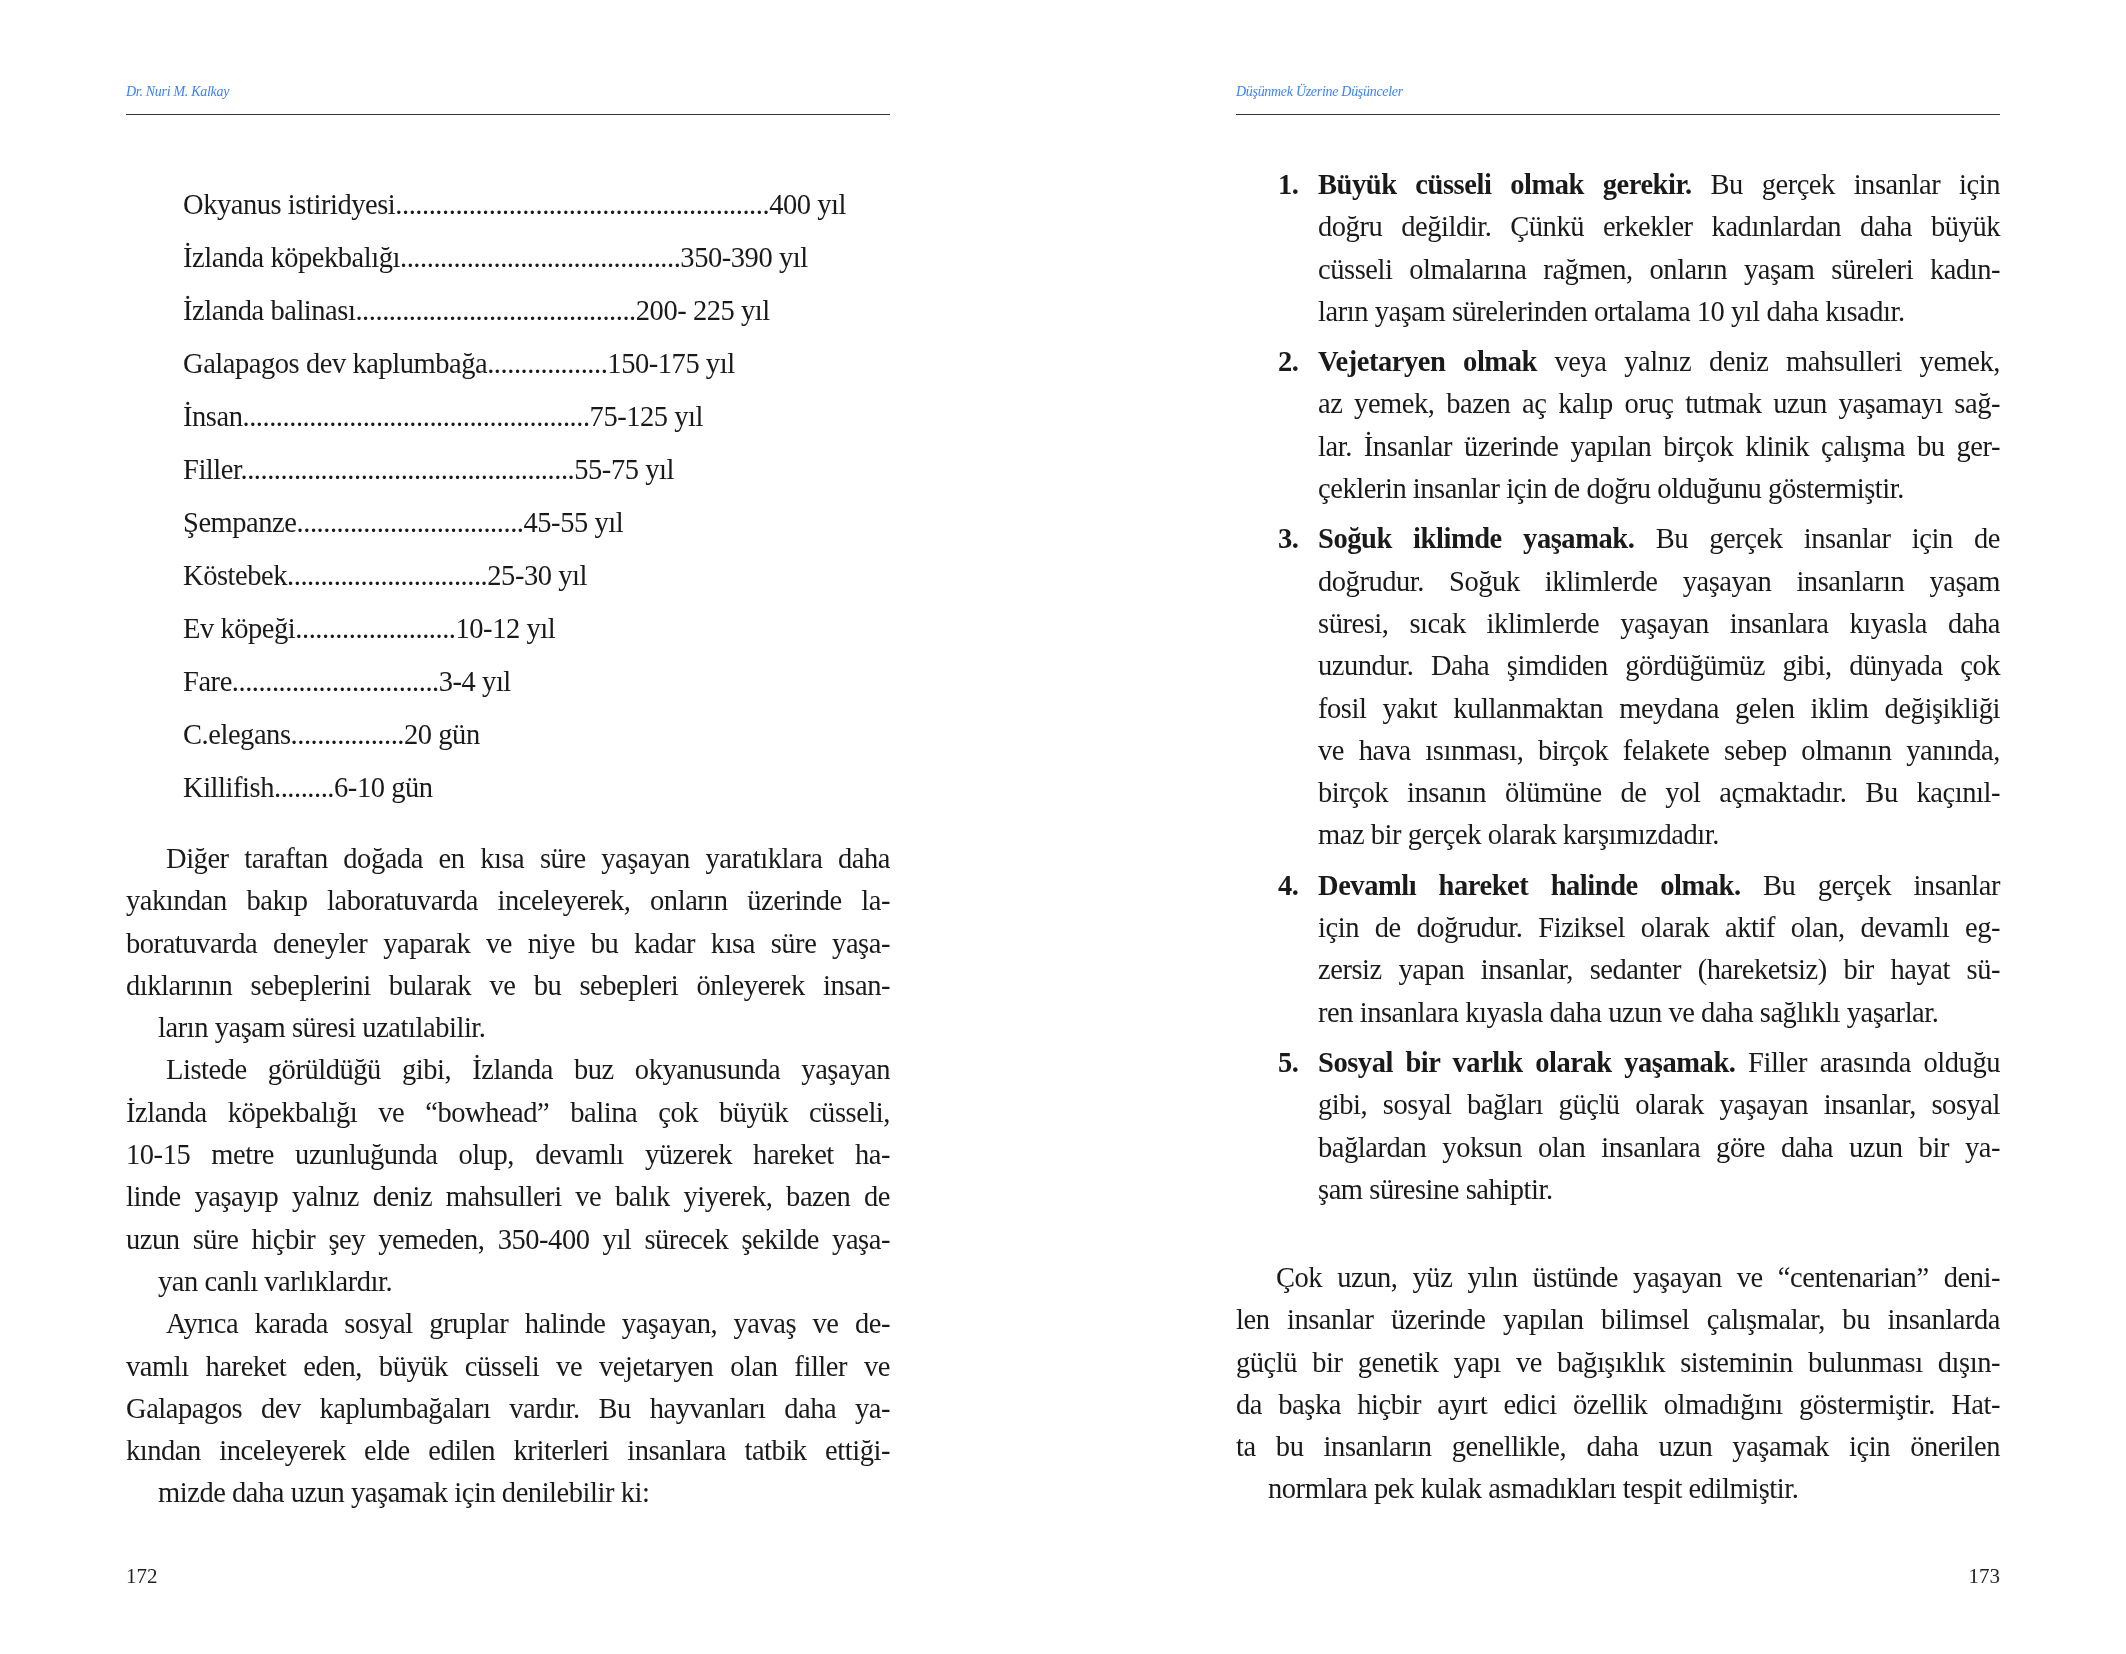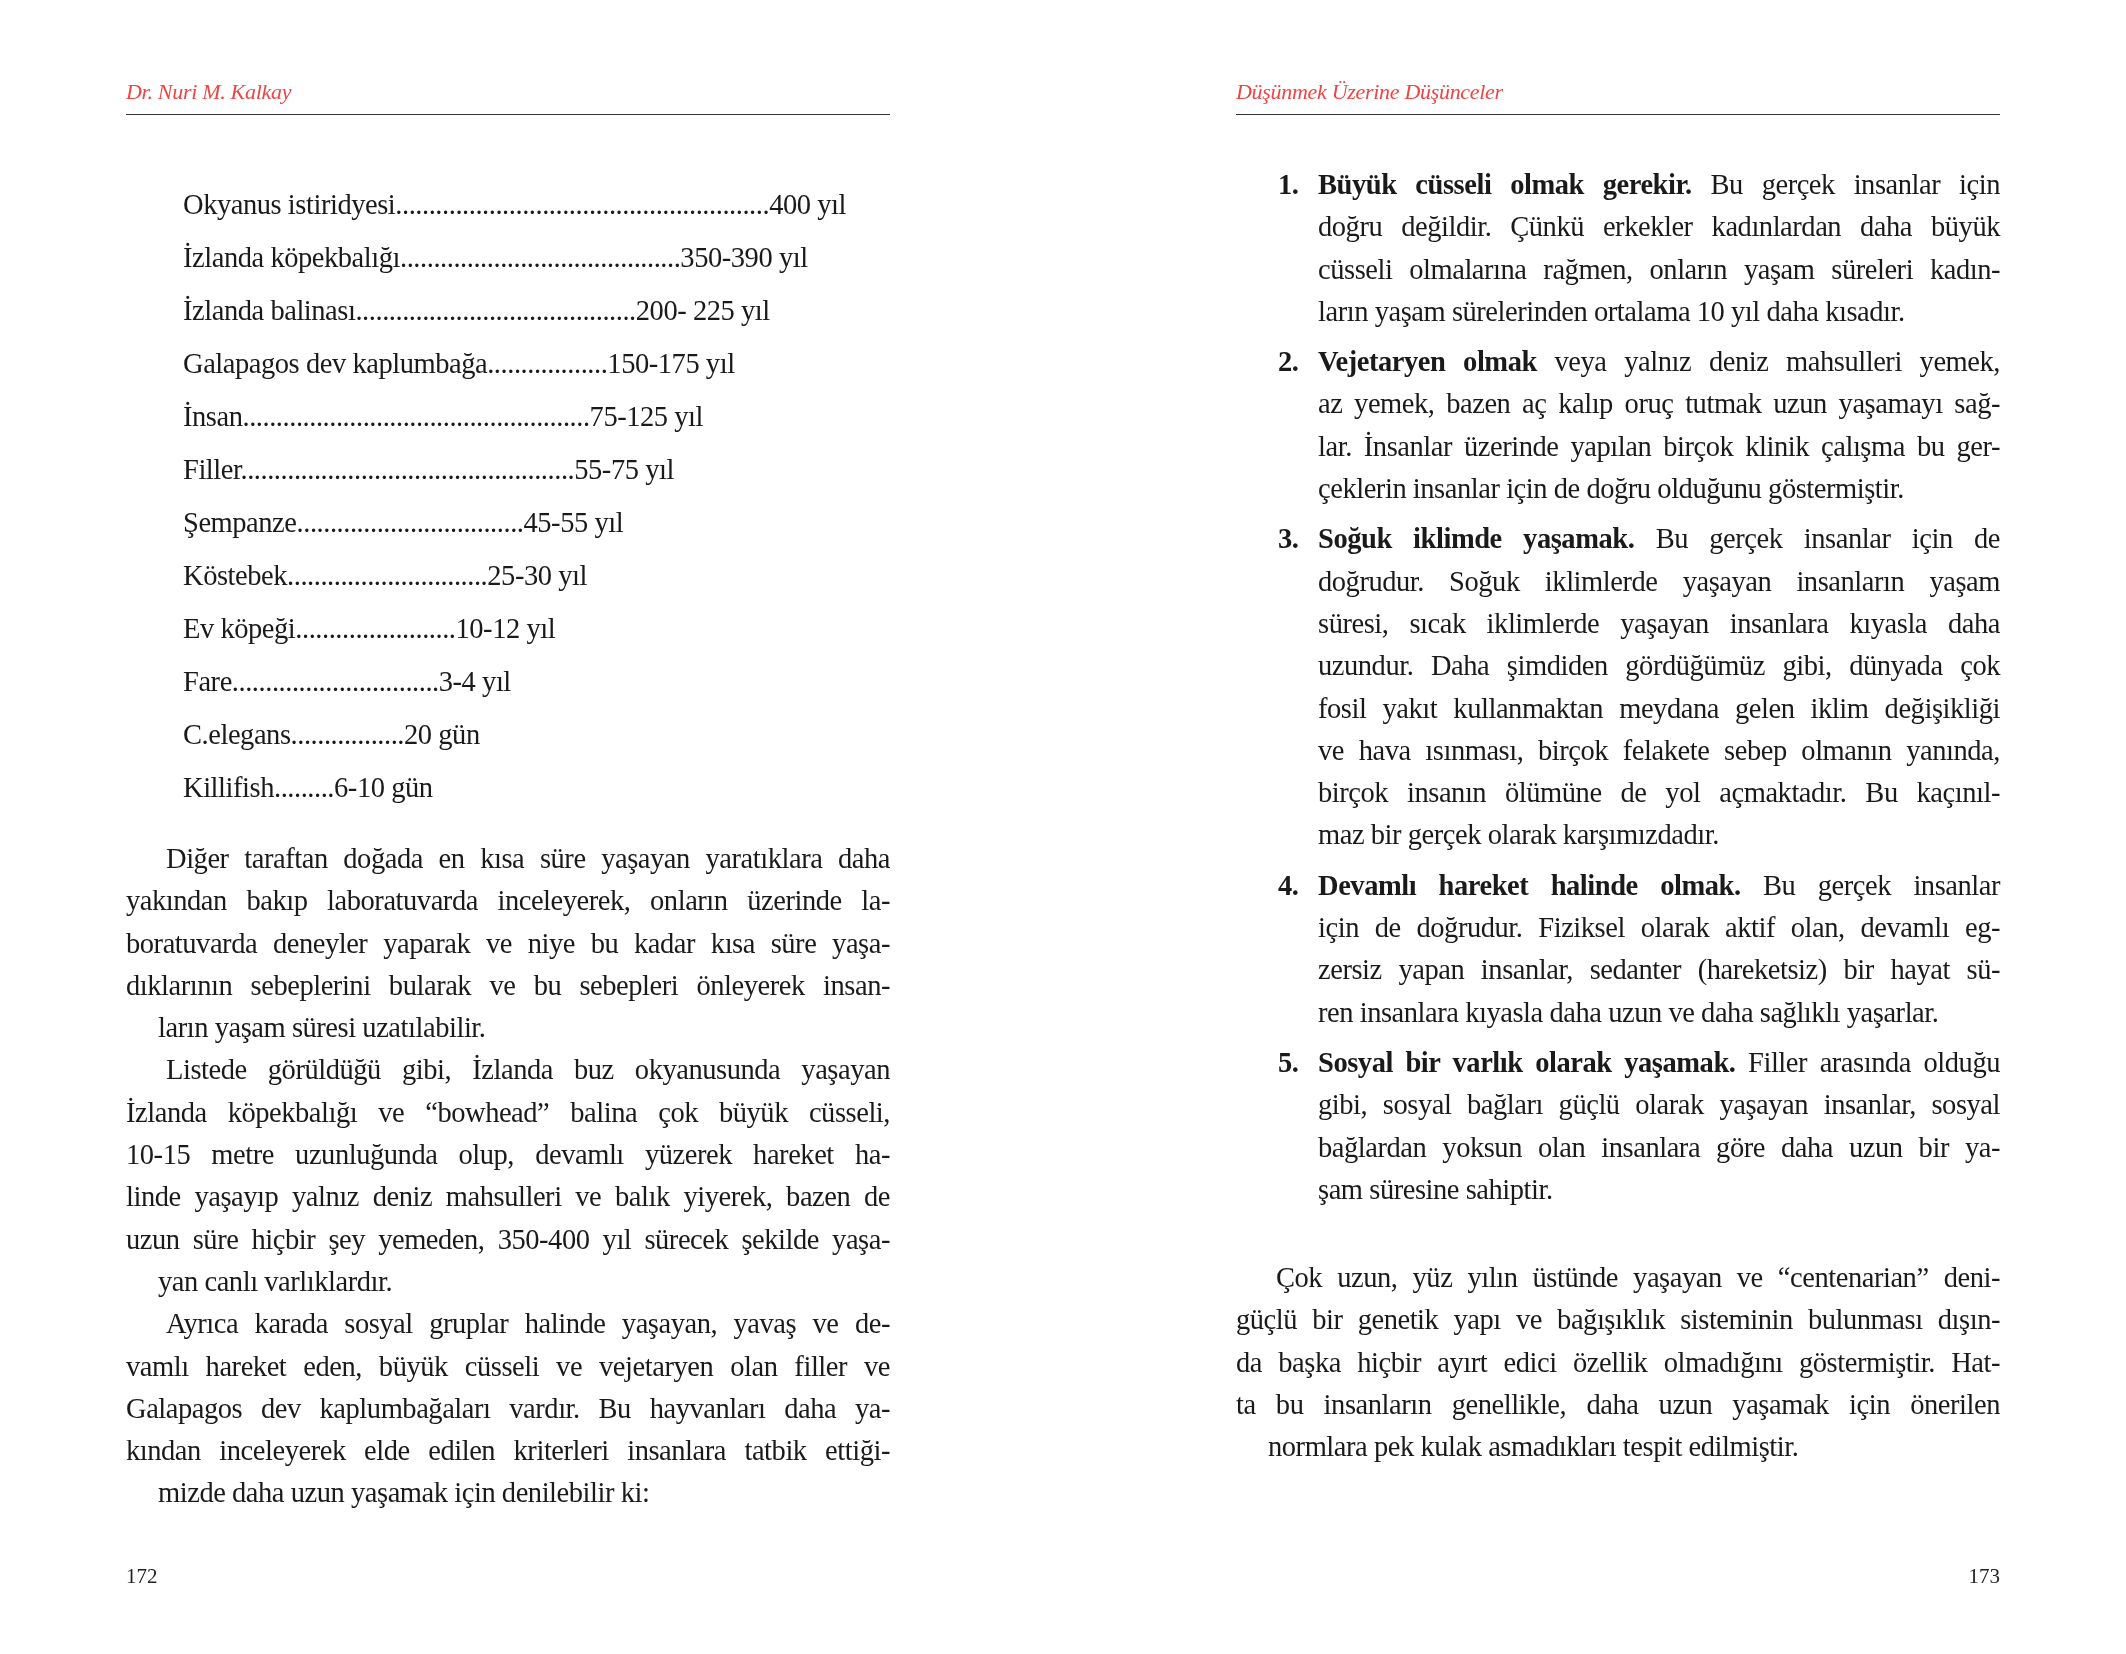--- a/index.html
+++ b/index.html
@@ -7,22 +7,22 @@
     width: 2126px; height: 1654px; position: relative; overflow: hidden;
     font-family: "Liberation Serif", "DejaVu Serif", serif;
     color: #1a1a1a;
   }
   .page { position: absolute; top: 0; width: 764px; height: 1654px; }
   .page-left { left: 126px; }
   .page-right { left: 1236px; }
 
   .running-head {
     position: absolute; top: 78px; left: 0; width: 764px;
-    font-style: italic; font-size: 22px; line-height: 28px;
-    letter-spacing: -0.3px; color: #ef4444;
+    font-style: italic; font-size: 14px; line-height: 28px;
+    letter-spacing: -0.3px; color: #3b82f6;
   }
   .page-right .running-head { text-align: left; }
   .head-rule {
     position: absolute; top: 114px; left: 0; width: 764px; height: 0;
     border-top: 1.5px solid #333;
   }
 
   .body-text {
     font-size: 28.5px; line-height: 42.3px; letter-spacing: -0.45px;
     word-spacing: 0px;
@@ -172,20 +172,21 @@
         <span class="line">gibi, sosyal bağları güçlü olarak yaşayan insanlar, sosyal</span>
         <span class="line">bağlardan yoksun olan insanlara göre daha uzun bir ya-</span>
         <span class="line last">şam süresine sahiptir.</span>
       </div>
     </li>
   </ol>
 
   <div class="para-block body-text" id="right-paragraph">
     <p>
       <span class="line indent">Çok uzun, yüz yılın üstünde yaşayan ve “centenarian” deni-</span>
+      <span class="line">len insanlar üzerinde yapılan bilimsel çalışmalar, bu insanlarda</span>
       <span class="line">güçlü bir genetik yapı ve bağışıklık sisteminin bulunması dışın-</span>
       <span class="line">da başka hiçbir ayırt edici özellik olmadığını göstermiştir. Hat-</span>
       <span class="line">ta bu insanların genellikle, daha uzun yaşamak için önerilen</span>
       <span class="line last">normlara pek kulak asmadıkları tespit edilmiştir.</span>
     </p>
   </div>
 
   <div class="page-number">173</div>
 </div>
 

